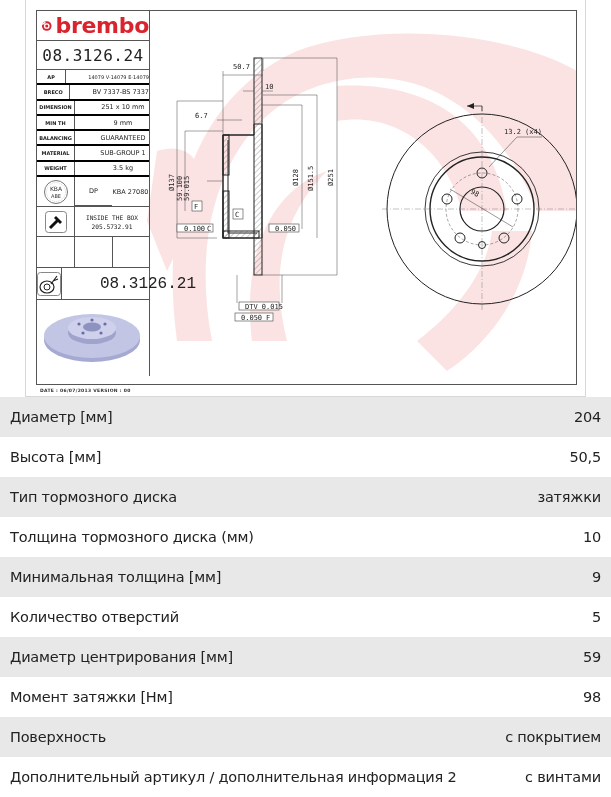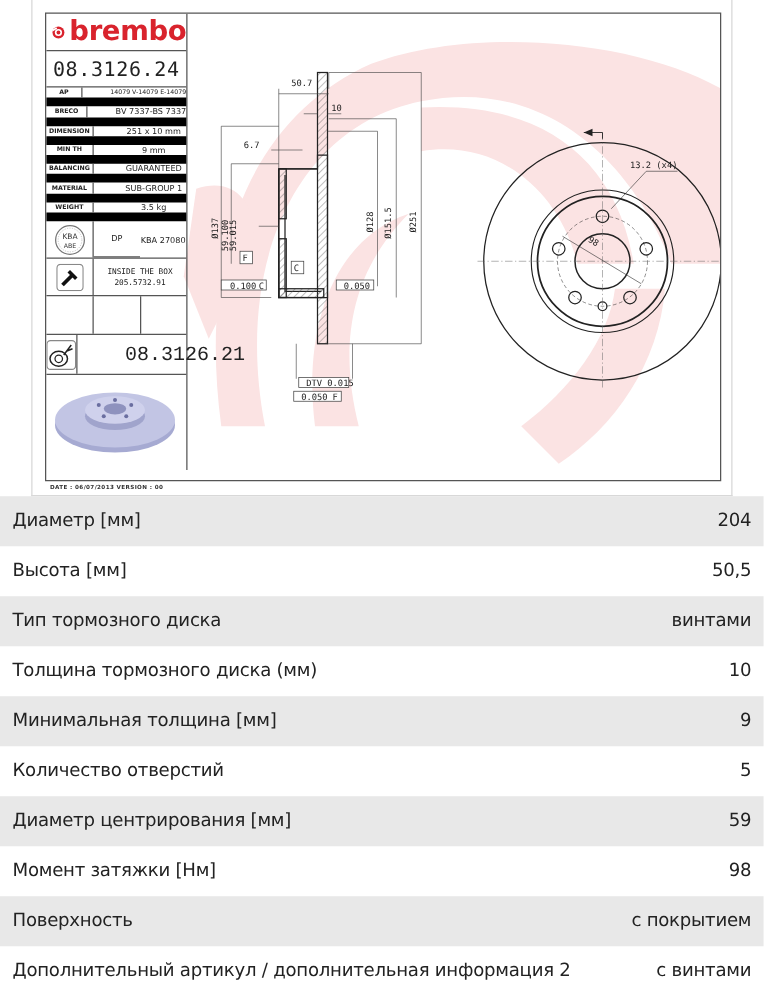--- a/index.html
+++ b/index.html
@@ -19,21 +19,21 @@
 
   
   .info-panel {
     position: absolute; left: 0; top: 0; width: 113px; height: 365px;
     border-right: 1px solid #555; background: transparent;
     font-family: "DejaVu Sans", sans-serif; color: #222;
   }
   .logo-box { height: 30px; border-bottom: 1px solid #555; display: flex; align-items: center; padding-left: 4px; gap: 3px; }
   .logo-text { font-family: "DejaVu Sans", sans-serif; font-weight: bold; color: #d9232d; font-size: 22px; letter-spacing: -0.3px; }
   .part-number { height: 29px; border-bottom: 1px solid #555; font-family: "DejaVu Sans Mono", monospace; font-size: 16px; display: flex; align-items: center; justify-content: center; letter-spacing: 0.5px; }
-  .spec-row { display: flex; height: 15.3px; border-bottom: 7px solid #000000; font-size: 6px; gap: 22px; }
+  .spec-row { display: flex; height: 15.3px; border-bottom: 2px solid #000000; font-size: 6px; gap: 22px; }
   .spec-key { width: 38px; border-right: 1px solid #555; display: flex; align-items: center; justify-content: center; font-size: 5px; font-weight: bold; }
   .spec-val { flex: 1; display: flex; align-items: center; justify-content: center; font-size: 6.5px; white-space: nowrap; }
   .spec-val.small { font-size: 5px; }
   .kba-row { display: flex; height: 30px; border-bottom: 1px solid #555; }
   .kba-icon-cell { width: 38px; border-right: 1px solid #555; display: flex; align-items: center; justify-content: center; }
   .kba-vals { flex: 1; display: flex; flex-direction: row; }
   .kba-vals div { flex: 1; display: flex; align-items: center; justify-content: center; font-size: 6.5px; }
   .kba-vals div:first-child { border-bottom: 1px solid #555; }
   .box-row { display: flex; height: 30px; border-bottom: 1px solid #555; }
   .box-icon-cell { width: 38px; border-right: 1px solid #555; display: flex; align-items: center; justify-content: center; }
@@ -292,21 +292,21 @@
   <div class="spec-line shaded">
     <span class="label">Диаметр [мм]</span>
     <span class="value">204</span>
   </div>
   <div class="spec-line">
     <span class="label">Высота [мм]</span>
     <span class="value">50,5</span>
   </div>
   <div class="spec-line shaded">
     <span class="label">Тип тормозного диска</span>
-    <span class="value">винтами</span>
+    <span class="value">затяжки</span>
   </div>
   <div class="spec-line">
     <span class="label">Толщина тормозного диска (мм)</span>
     <span class="value">10</span>
   </div>
   <div class="spec-line shaded">
     <span class="label">Минимальная толщина [мм]</span>
     <span class="value">9</span>
   </div>
   <div class="spec-line">

